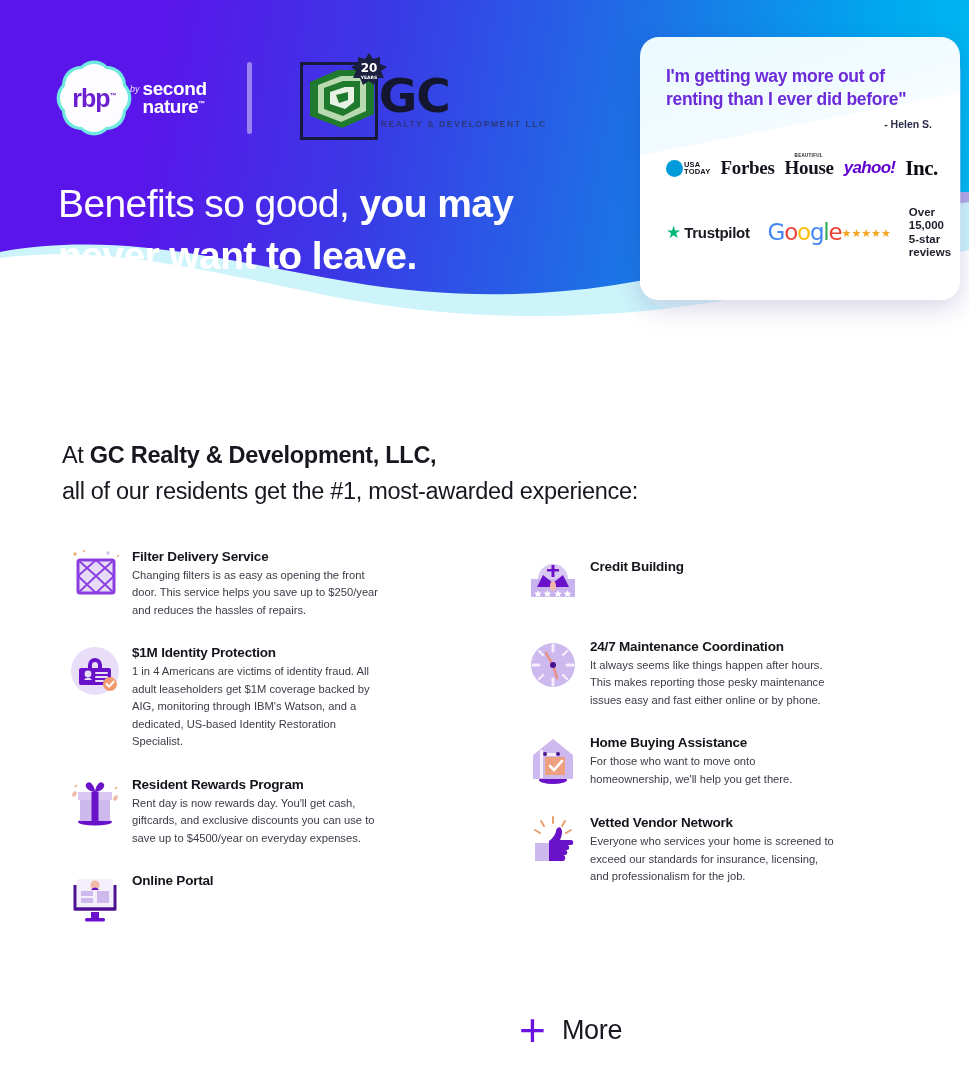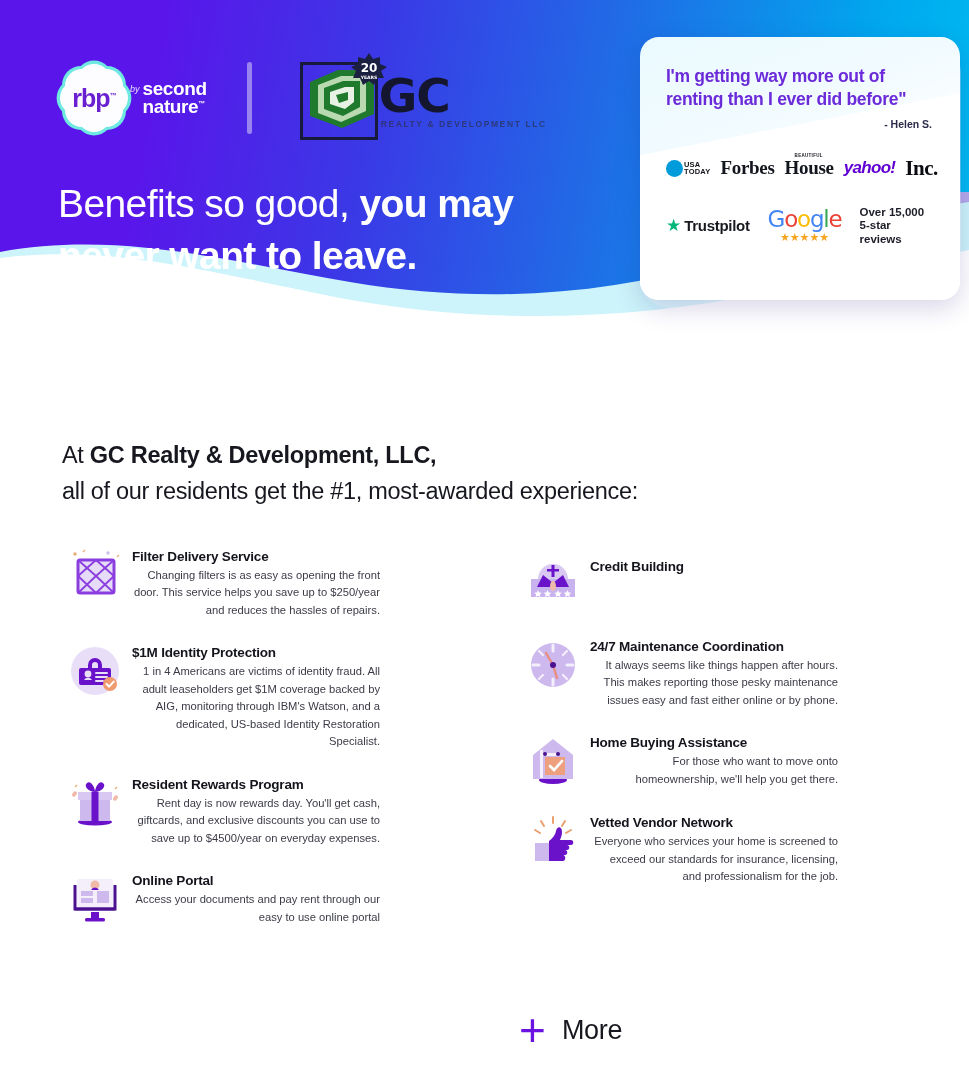--- a/index.html
+++ b/index.html
@@ -116,21 +116,21 @@
   .ut-txt { font-size:7.5px; font-weight:800; color:#12131a; line-height:.98; letter-spacing:.2px; }
   .forbes { font-family:"Liberation Serif", serif; font-size:19px; font-weight:700; color:#14161f; letter-spacing:-.3px; }
   .house { position:relative; font-family:"Liberation Serif", serif; font-size:19px; font-weight:700; color:#14161f; letter-spacing:-.3px; }
   .house-top { position:absolute; left:10px; top:-4px; font-family:"Liberation Sans",sans-serif; font-size:4.5px; font-weight:700; letter-spacing:.3px; color:#14161f; }
   .yahoo { font-size:17px; font-weight:900; color:#6001d2; letter-spacing:-.7px; font-style:italic; }
   .incm { font-family:"Liberation Serif", serif; font-size:21px; font-weight:900; color:#0b0c11; letter-spacing:-.5px; }
 
   .trustpilot { display:flex; align-items:center; gap:3px; }
   .tp-star { color:#00b67a; font-size:17px; line-height:1; }
   .tp-txt { font-size:15px; font-weight:600; color:#191a21; letter-spacing:-.3px; }
-  .google-wrap { display:flex; flex-direction:column; align-items:center; }
+  .google-wrap { display:flex; flex-direction:row; align-items:center; }
   .google { font-size:23px; font-weight:500; letter-spacing:-1.2px; line-height:1; font-family:"DejaVu Sans", sans-serif; }
   .g-b{color:#4285f4}.g-r{color:#ea4335}.g-y{color:#fbbc05}.g-g{color:#34a853}
   .g-stars { color:#f5a623; font-size:11px; letter-spacing:0px; line-height:1; margin-top:1px; }
   .reviews { font-size:11.5px; font-weight:800; color:#1c1d28; line-height:1.18; }
 
   
   .sub {
     position:absolute; left:62px; top:437px; width:760px;
     font-size:23.5px; color:#17181f; line-height:1.54; letter-spacing:-.3px;
   }
@@ -138,21 +138,21 @@
 
   .cols { position:absolute; left:0; top:545px; width:969px; }
   .col { position:absolute; width:400px; }
   .col-left { left:58px; top:0; }
   .col-right { left:516px; top:10px; }
 
   .benefit { display:flex; margin-bottom:22px; }
   .b-icon { width:74px; flex:0 0 74px; display:flex; justify-content:center; padding-top:2px; }
   .b-body { flex:1; padding-top:4px; }
   .b-title { font-size:13.5px; font-weight:700; color:#14151c; letter-spacing:-.2px; margin-bottom:3px; }
-  .b-desc { font-size:11.2px; color:#3a3b46; line-height:1.56; max-width:248px;text-align:right; }
+  .b-desc { font-size:11.2px; color:#3a3b46; line-height:1.56; max-width:248px; }
 
   .more {
     position:absolute; left:519px; top:1007px;
     display:flex; align-items:center; gap:16px;
   }
   .more-plus { color:#6a12e0; font-size:46px; font-weight:400; line-height:1; }
   .more-txt { font-size:27px; color:#17181f; letter-spacing:-.3px; }
 </style>
 </head>
 <body>
@@ -337,21 +337,20 @@
           <circle cx="28" cy="14" r="4.5" fill="#f0b9a8"></circle>
           <path d="M24,19 a4.4,4.4 0 0 1 8,0 z" fill="#6a12c9"></path>
           <path d="M8,14 v24 h40 v-24" fill="none" stroke="#4a1291" stroke-width="3"></path>
           <path d="M8,38 h40" stroke="#4a1291" stroke-width="3"></path>
           <rect x="24" y="41" width="8" height="6" fill="#6a12c9"></rect>
           <rect x="18" y="47" width="20" height="3.5" rx="1.5" fill="#6a12c9"></rect>
         </svg>
       </div>
       <div class="b-body">
         <div class="b-title">Online Portal</div>
-        <div class="b-desc">Access your documents and pay rent through our easy to use online portal</div>
       </div>
     </div>
   </div>
 
   <div class="col col-right">
 
     <div class="benefit">
       <div class="b-icon">
         <svg width="56" height="56" viewBox="0 0 56 56">
           <circle cx="28" cy="22" r="15" fill="#d8c8f2"></circle>

